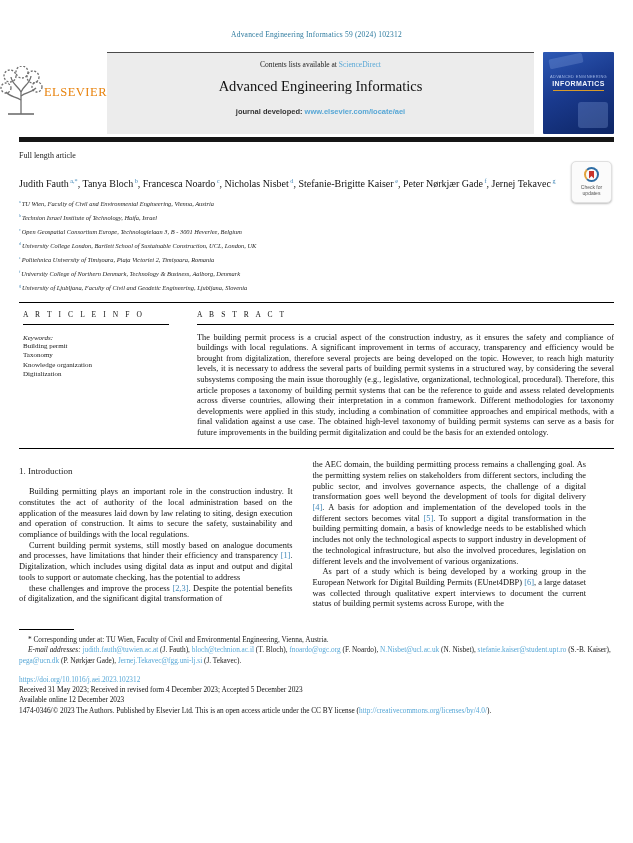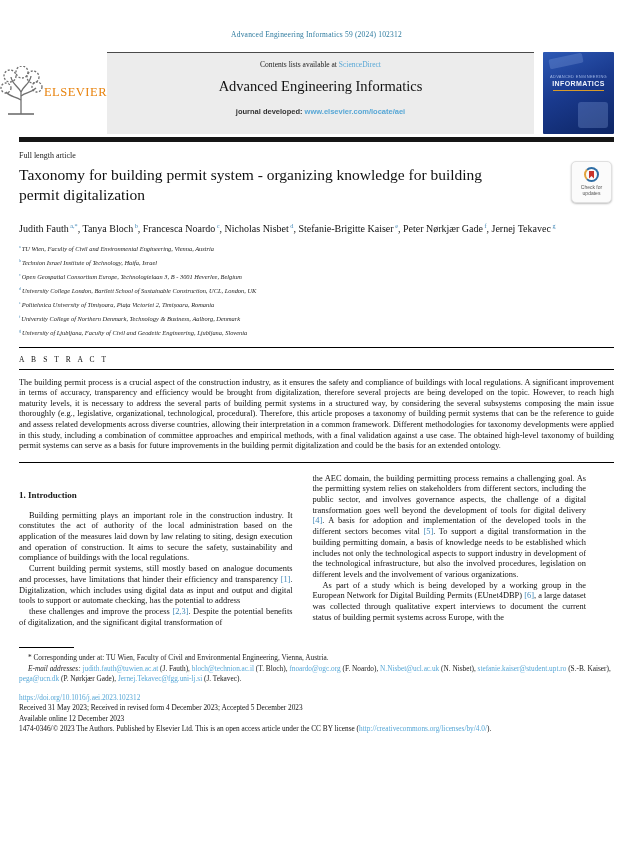--- a/index.html
+++ b/index.html
@@ -49,21 +49,21 @@
   .abs-col { flex:1; }
   .sec-heading { font-size:7.5px; letter-spacing:2.6px; border-bottom:1px solid #000; padding-bottom:5px; color:#111; }
   .kw-label { font-size:7px; font-style:italic; margin-top:9px; }
   .kw-item { font-size:7px; line-height:9.5px; }
   .abs-text { font-size:8.3px; line-height:10.55px; text-align:justify; margin-top:8px; color:#111; }
 
   
   .intro-cols { display:flex; margin-top:11px; }
   .col { width:273.5px; }
   .col + .col { margin-left:20px; }
-  .intro-heading { font-size:9px; font-weight:bold; margin-bottom:11px; margin-top:16px; }
+  .intro-heading { font-size:9px; font-weight:normal; margin-bottom:11px; margin-top:6px; }
   .body-p { font-size:8.4px; line-height:10.7px; text-align:justify; color:#111; }
   .body-p.ind { text-indent:10px; }
 
   
   .footnote { margin-top:19px; }
   .fn-rule { width:55px; border-top:1px solid #000; margin-bottom:5px; }
   .fn-line { font-size:7.3px; line-height:10.3px; }
   .fn-line.ind { text-indent:9px; }
   .fn-emails { font-size:7.3px; line-height:10.3px; text-indent:9px; }
   .doi-line { margin-top:9px; font-size:7.3px; color:#57a7d6; }
@@ -115,21 +115,20 @@
       <div class="cv-l2">INFORMATICS</div>
       <div class="cv-rule"></div>
       <div class="cv-shape1"></div>
     </div>
   </div>
   <div class="black-bar"></div>
 
   <div class="type-label">Full length article</div>
 
   <div class="title-row">
-    <h1 class="article-title" style="font-weight:normal;">Taxonomy for building permit system - organizing knowledge for building permit digitalization</h1>
     <div class="badge">
       <div class="badge-ring">
         <div class="badge-mark"></div>
       </div>
       <div class="badge-text">
         <span>Check for</span><br>
         <span>updates</span>
       </div>
     </div>
   </div>
@@ -140,20 +139,28 @@
     <div class="affil-line"><span class="sup-dark">a </span><span>TU Wien, Faculty of Civil and Environmental Engineering, Vienna, Austria</span></div>
     <div class="affil-line"><span class="sup-dark">b </span><span>Technion Israel Institute of Technology, Haifa, Israel</span></div>
     <div class="affil-line"><span class="sup-dark">c </span><span>Open Geospatial Consortium Europe, Technologielaan 3, B - 3001 Heverlee, Belgium</span></div>
     <div class="affil-line"><span class="sup-dark">d </span><span>University College London, Bartlett School of Sustainable Construction, UCL, London, UK</span></div>
     <div class="affil-line"><span class="sup-dark">e </span><span>Politehnica University of Timișoara, Piața Victoriei 2, Timișoara, Romania</span></div>
     <div class="affil-line"><span class="sup-dark">f </span><span>University College of Northern Denmark, Technology &amp; Business, Aalborg, Denmark</span></div>
     <div class="affil-line"><span class="sup-dark">g </span><span>University of Ljubljana, Faculty of Civil and Geodetic Engineering, Ljubljana, Slovenia</span></div>
   </div>
 
   <div class="info-abs">
+    <div class="info-col">
+      <div class="sec-heading">A R T I C L E  I N F O</div>
+      <div class="kw-label">Keywords:</div>
+      <div class="kw-item">Building permit</div>
+      <div class="kw-item">Taxonomy</div>
+      <div class="kw-item">Knowledge organization</div>
+      <div class="kw-item">Digitalization</div>
+    </div>
     <div class="abs-col">
       <div class="sec-heading">A B S T R A C T</div>
       <div class="abs-text">The building permit process is a crucial aspect of the construction industry, as it ensures the safety and compliance of buildings with local regulations. A significant improvement in terms of accuracy, transparency and efficiency would be brought from digitalization, therefore several projects are being developed on the topic. However, to reach high maturity levels, it is necessary to address the several parts of building permit systems in a structured way, by considering the several subsystems composing the main issue thoroughly (e.g., legislative, organizational, technological, procedural). Therefore, this article proposes a taxonomy of building permit systems that can be the reference to guide and assess related developments across diverse countries, allowing their interpretation in a common framework. Different methodologies for taxonomy developments were applied in this study, including a combination of committee approaches and empirical methods, with a final validation against a use case. The obtained high-level taxonomy of building permit systems can serve as a basis for future improvements in the building permit digitalization and could be the basis for an extended ontology.</div>
     </div>
   </div>
 
   <div class="intro-cols">
     <div class="col">
       <div class="intro-heading">1. Introduction</div>
       <p class="body-p ind"><span>Building permitting plays an important role in the construction industry. It constitutes the act of authority of the local administration based on the application of the measures laid down by law relating to siting, design execution and operation of construction. It aims to secure the safety, sustainability and compliance of buildings with the local regulations.</span></p>

